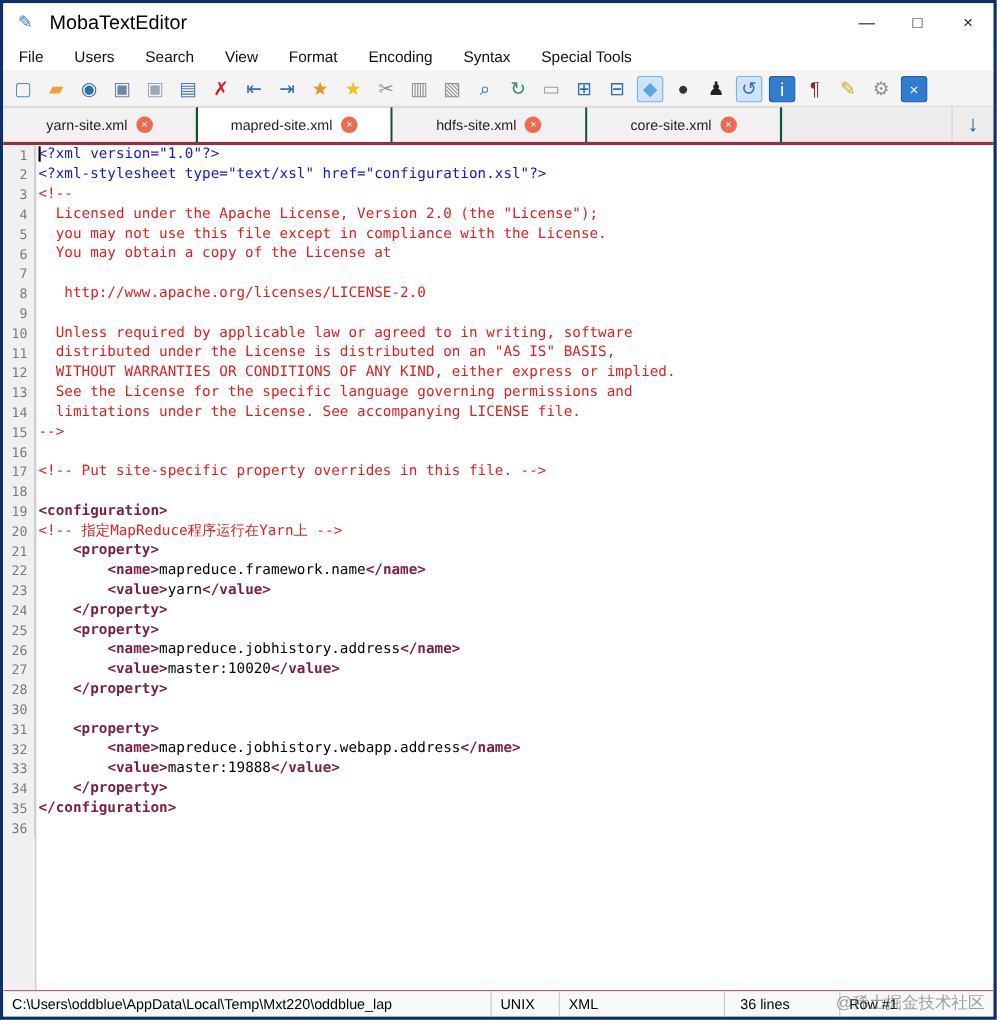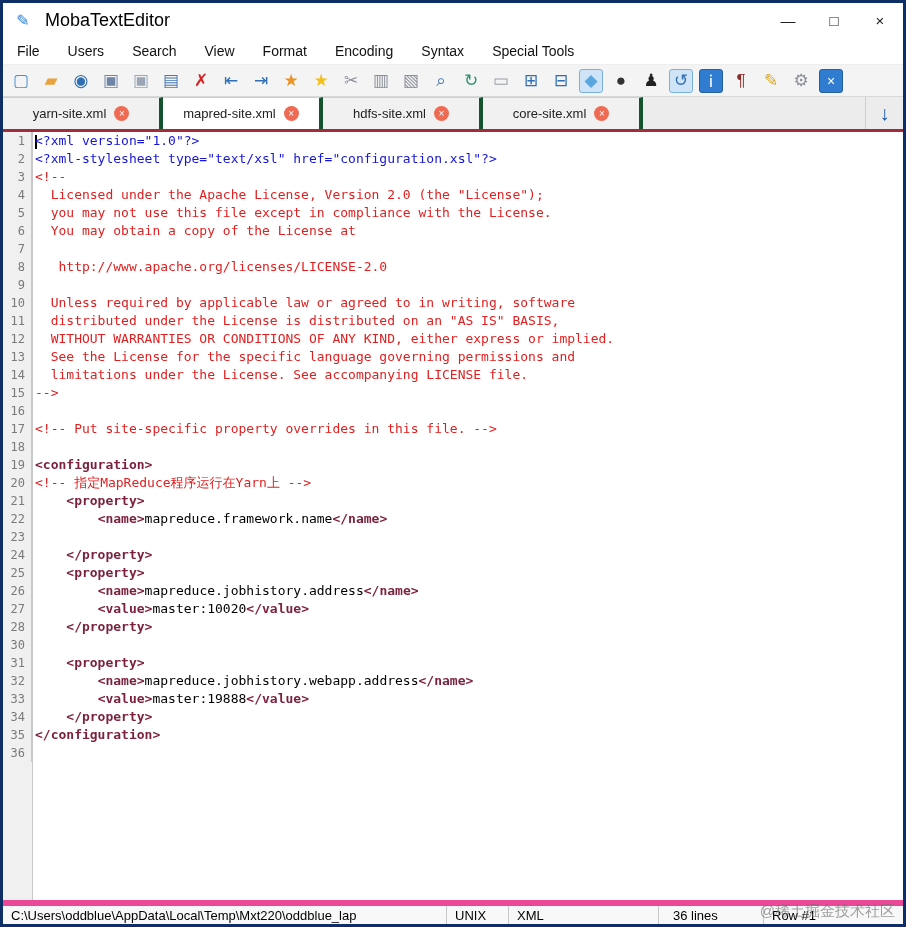--- a/index.html
+++ b/index.html
@@ -28,22 +28,22 @@
              background:#f4f4f4; border-bottom:1px solid #d8d8d8; flex:0 0 auto; }
   .tb-icon { width:24px; height:24px; display:flex; align-items:center; justify-content:center;
              font-size:17px; border:1px solid transparent; border-radius:3px; cursor:default; }
   .tb-icon.active { background:#cfe4f7; border-color:#7ab0e0; }
   .tb-icon.active-solid { background:#2f7cd0; border-color:#245f9e; }
   .tb-icon.solid-blue { background:#2f7cd0; border-color:#245f9e; font-size:14px; }
 
   
   .tabbar { height:32px; display:flex; align-items:stretch; background:#ececec; flex:0 0 auto; }
   .tab-strip { display:flex; flex:1 1 auto; overflow:hidden; }
-  .tab { width:160px; display:flex; align-items:center; justify-content:center; gap:8px;
-         background:#f1f1f1; border-right:4px solid #14532d; border-top:1px solid #cfcfcf;
+  .tab { width:177px; display:flex; align-items:center; justify-content:center; gap:8px;
+         background:#f1f1f1; border-right:2px solid #14532d; border-top:1px solid #cfcfcf;
          font-size:13px; color:#222; cursor:default; }
   .tab.active { background:#ffffff; }
   .tab-close { width:15px; height:15px; border-radius:50%; background:#ee6a52; color:#fff;
                display:flex; align-items:center; justify-content:center; font-size:10px; line-height:1; }
   .tab-scroll { width:38px; display:flex; align-items:center; justify-content:center;
                 border-left:1px solid #cfcfcf; color:#1558b0; font-size:20px; font-weight:bold; }
   .tab-underline { height:3px; background:#a02c3c; flex:0 0 auto; }
 
   
   .editor { flex:1 1 auto; position:relative; background:#fff; overflow:hidden;
@@ -56,21 +56,21 @@
   .code { white-space:pre; font-size:13px; padding-left:3px; }
   .seg-proc { color:var(--xml-proc); }
   .seg-comment { color:var(--xml-comment); }
   .seg-tag { color:var(--xml-tag); font-weight:bold; }
   .seg-plain { color:var(--plain); }
   .caret { display:inline-block; width:2px; height:14px; background:#000;
            vertical-align:middle; margin-right:-2px; }
 
   
   .statusbar { height:24px; display:flex; align-items:flex-end; background:#f8f8f8;
-               border-top:6px solid #ec4899; font-size:13px; color:#000; flex:0 0 auto; position:relative; }
+               border-top:1px solid #ec4899; font-size:13px; color:#000; flex:0 0 auto; position:relative; }
   .sb-cell { height:100%; display:flex; align-items:center; padding:0 8px;
              border-left:1px solid #c8c8c8; white-space:nowrap; overflow:hidden; }
   .sb-path { flex:1 1 auto; border-left:none; }
   .sb-unix { flex:0 0 62px; }
   .sb-syntax { flex:0 0 150px; }
   .sb-lines { flex:0 0 105px;padding-left:14px; }
   .sb-row { flex:0 0 140px; }
   .watermark { position:absolute; right:8px; bottom:3px; color:rgba(110,110,110,0.65);
                font-size:15px; pointer-events:none; }
 </style>
@@ -238,20 +238,21 @@
       <div class="code-row">
         <span class="gutter">21</span>
         <span class="code"><span class="seg-plain">    </span><span class="seg-tag">&lt;property&gt;</span></span>
       </div>
       <div class="code-row">
         <span class="gutter">22</span>
         <span class="code"><span class="seg-plain">        </span><span class="seg-tag">&lt;name&gt;</span><span class="seg-plain">mapreduce.framework.name</span><span class="seg-tag">&lt;/name&gt;</span></span>
       </div>
       <div class="code-row">
         <span class="gutter">23</span>
+        <span class="code"><span class="seg-plain">        </span><span class="seg-tag">&lt;value&gt;</span><span class="seg-plain">yarn</span><span class="seg-tag">&lt;/value&gt;</span></span>
       </div>
       <div class="code-row">
         <span class="gutter">24</span>
         <span class="code"><span class="seg-plain">    </span><span class="seg-tag">&lt;/property&gt;</span></span>
       </div>
       <div class="code-row">
         <span class="gutter">25</span>
         <span class="code"><span class="seg-plain">    </span><span class="seg-tag">&lt;property&gt;</span></span>
       </div>
       <div class="code-row">

